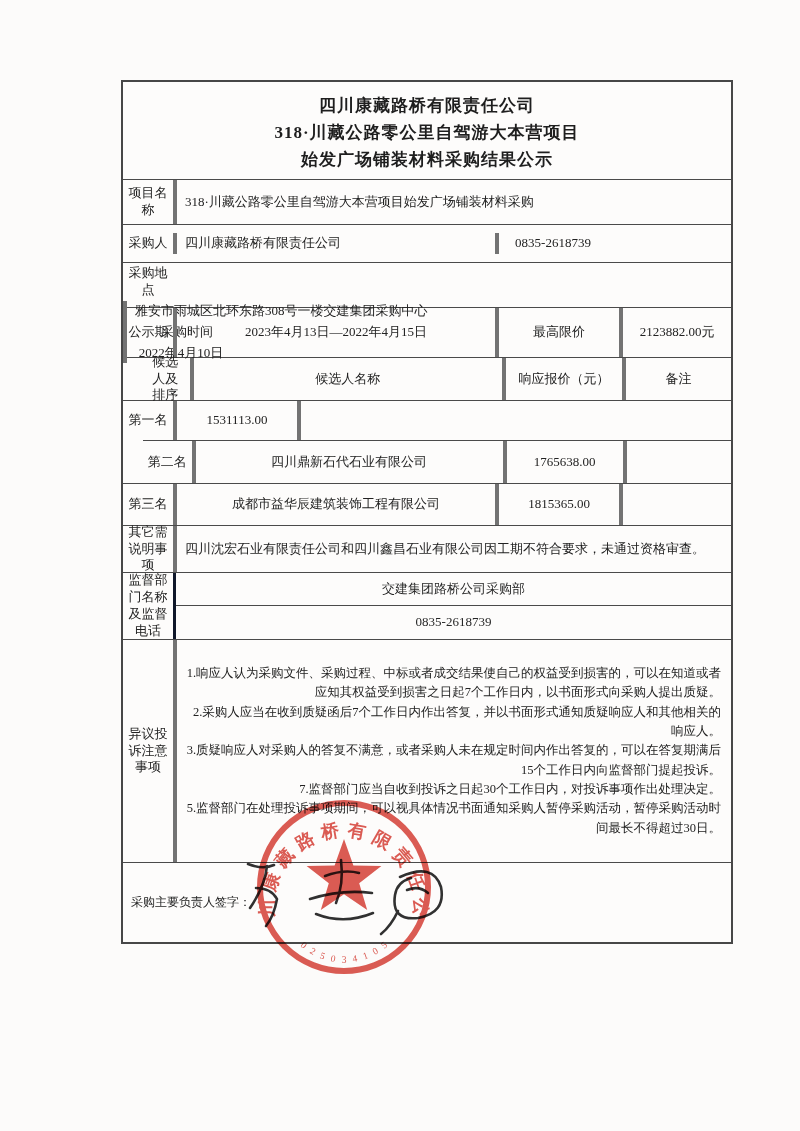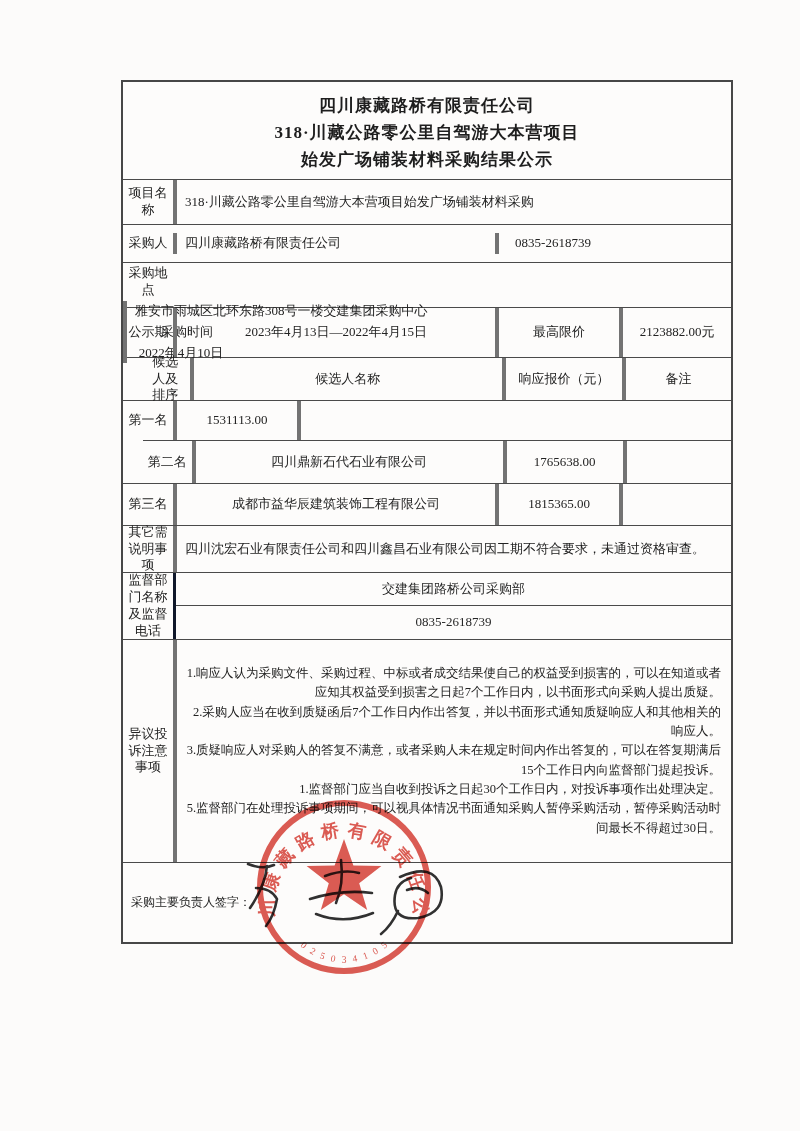--- a/index.html
+++ b/index.html
@@ -155,21 +155,21 @@
       <div class="substack" style="height:35px;">0835-2618739</div>
     </div>
   </div>
 
   <div class="trow" style="height:223px;">
     <div class="cell first c1 label-cell">异议投诉注意事项</div>
     <div class="cell span234 objection-text">
       <div>1.响应人认为采购文件、采购过程、中标或者成交结果使自己的权益受到损害的，可以在知道或者应知其权益受到损害之日起7个工作日内，以书面形式向采购人提出质疑。</div>
       <div>2.采购人应当在收到质疑函后7个工作日内作出答复，并以书面形式通知质疑响应人和其他相关的响应人。</div>
       <div>3.质疑响应人对采购人的答复不满意，或者采购人未在规定时间内作出答复的，可以在答复期满后15个工作日内向监督部门提起投诉。</div>
-      <div>1.监督部门应当自收到投诉之日起30个工作日内，对投诉事项作出处理决定。</div>
+      <div>7.监督部门应当自收到投诉之日起30个工作日内，对投诉事项作出处理决定。</div>
       <div>5.监督部门在处理投诉事项期间，可以视具体情况书面通知采购人暂停采购活动，暂停采购活动时间最长不得超过30日。</div>
     </div>
   </div>
 
   <div class="trow sig-row">
     <div class="cell first sig-cell left">采购主要负责人签字：</div>
   </div>
 
 </div>
 

